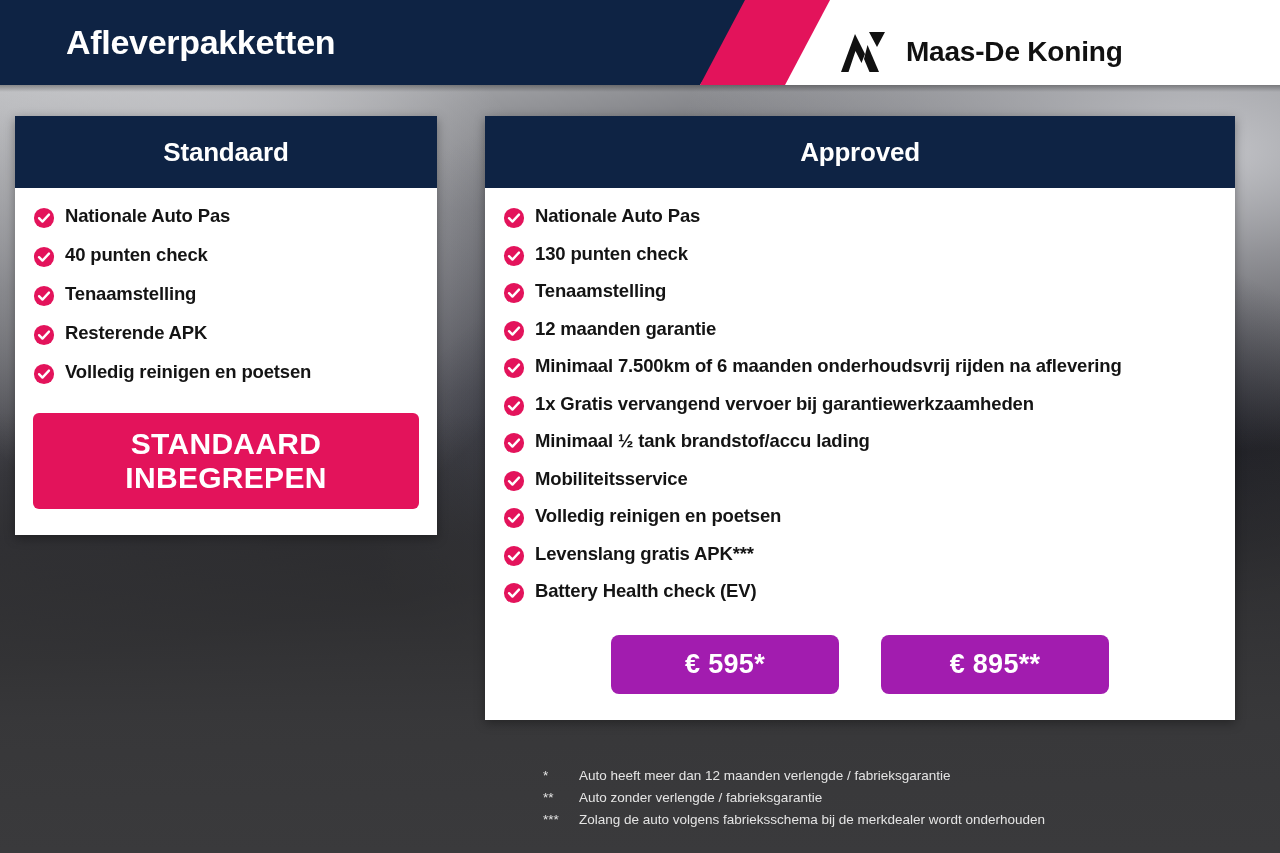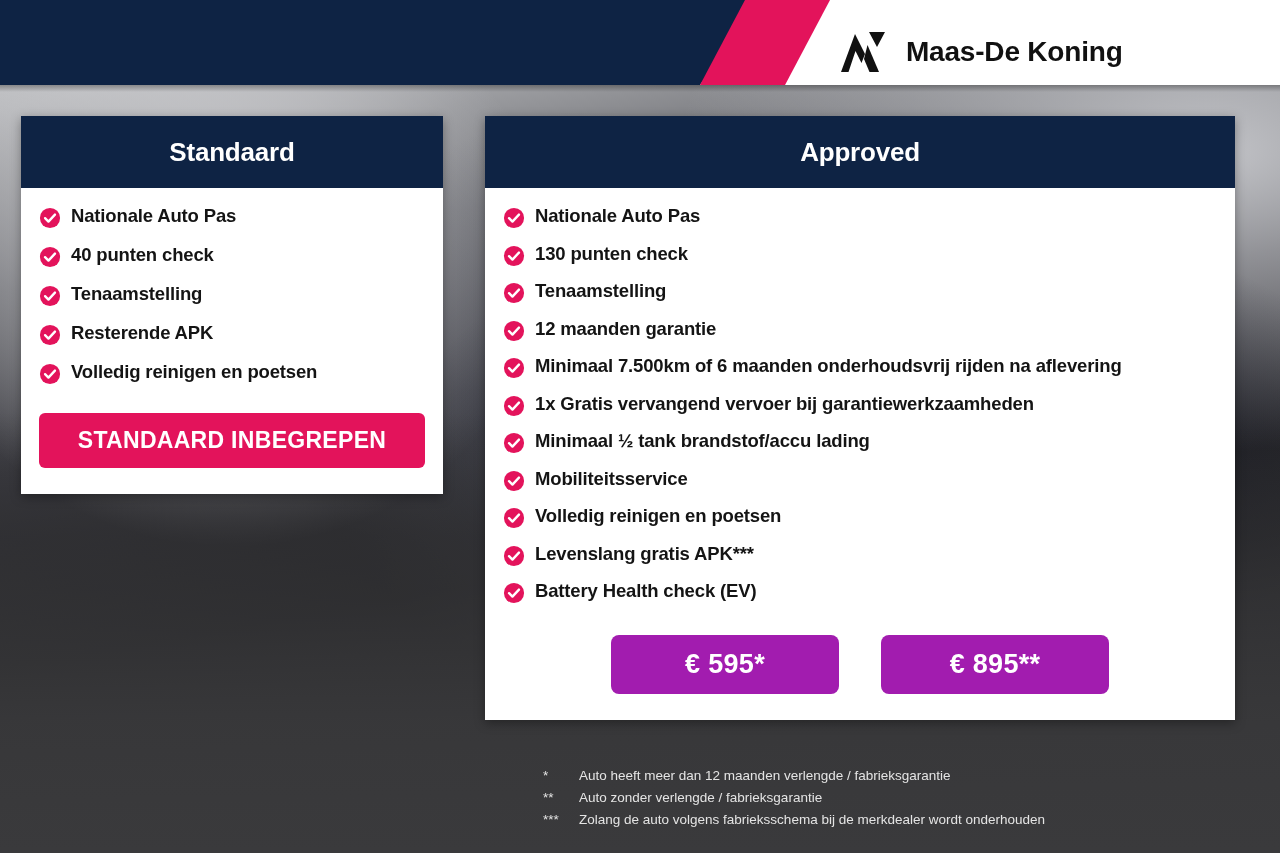--- a/index.html
+++ b/index.html
@@ -57,21 +57,21 @@
   #header-shadow{
     position:absolute; top:85px; left:0; width:1280px; height:7px;
     background:linear-gradient(180deg, rgba(0,0,0,0.30), rgba(0,0,0,0));
   }
 
   
   .card{
     position:absolute; background:#ffffff;
     box-shadow:0 3px 10px rgba(0,0,0,0.35);
   }
-  #card-standaard{ left:21px; top:116px; width:422px; }
+  #card-standaard{ left:15px; top:116px; width:422px; }
   #card-approved{ left:485px; top:116px; width:750px; }
 
   .card-header{
     background:#0e2344; color:#ffffff;
     font-size:26px; font-weight:bold;
     text-align:center;
     padding:21px 0 20px;
     letter-spacing:-0.2px;
   }
   .card-body{ padding:16px 18px 0 18px; }
@@ -93,21 +93,21 @@
   #card-standaard ul.feature-list li{ margin-bottom:14px; }
   #card-approved  ul.feature-list li{ margin-bottom:12.5px; }
 
   
   #standaard-badge-wrap{ padding:14px 18px 26px 18px; }
   #standaard-badge{
     display:block; width:100%;
     background:#e3135b; color:#ffffff;
     border:none; border-radius:6px;
     font-family:"Liberation Sans", sans-serif;
-    font-size:23px; font-weight:bold; letter-spacing:0.3px;
+    font-size:30px; font-weight:bold; letter-spacing:0.3px;
     padding:14px 0 14px; text-align:center;
     cursor:pointer;
   }
 
   
   #price-row{
     display:flex; justify-content:center; gap:42px;
     padding:18px 0 26px 0;
   }
   .price-button{
@@ -131,20 +131,21 @@
 </head>
 <body>
 
 <div id="bg-photo"></div>
 <div id="bg-dark-bottom"></div>
 
 <div id="header">
   <div id="header-navy"></div>
   <div id="header-pink"></div>
 
+  <div id="header-title">Afleverpakketten</div>
 
   <div id="brand-logo">
     <svg id="brand-mark" viewBox="0 0 54 40">
       <path d="M3 40 L17 2 L27 22 L23.5 31 L17.5 19 L10.5 40 Z" fill="#111111"></path>
       <path d="M29.5 13 L41 40 L31.5 40 L26 27 Z" fill="#111111"></path>
       <path d="M31 0 L47 0 L39 15 Z" fill="#111111"></path>
     </svg>
     <div id="brand-name">Maas-De Koning</div>
   </div>
 </div>

